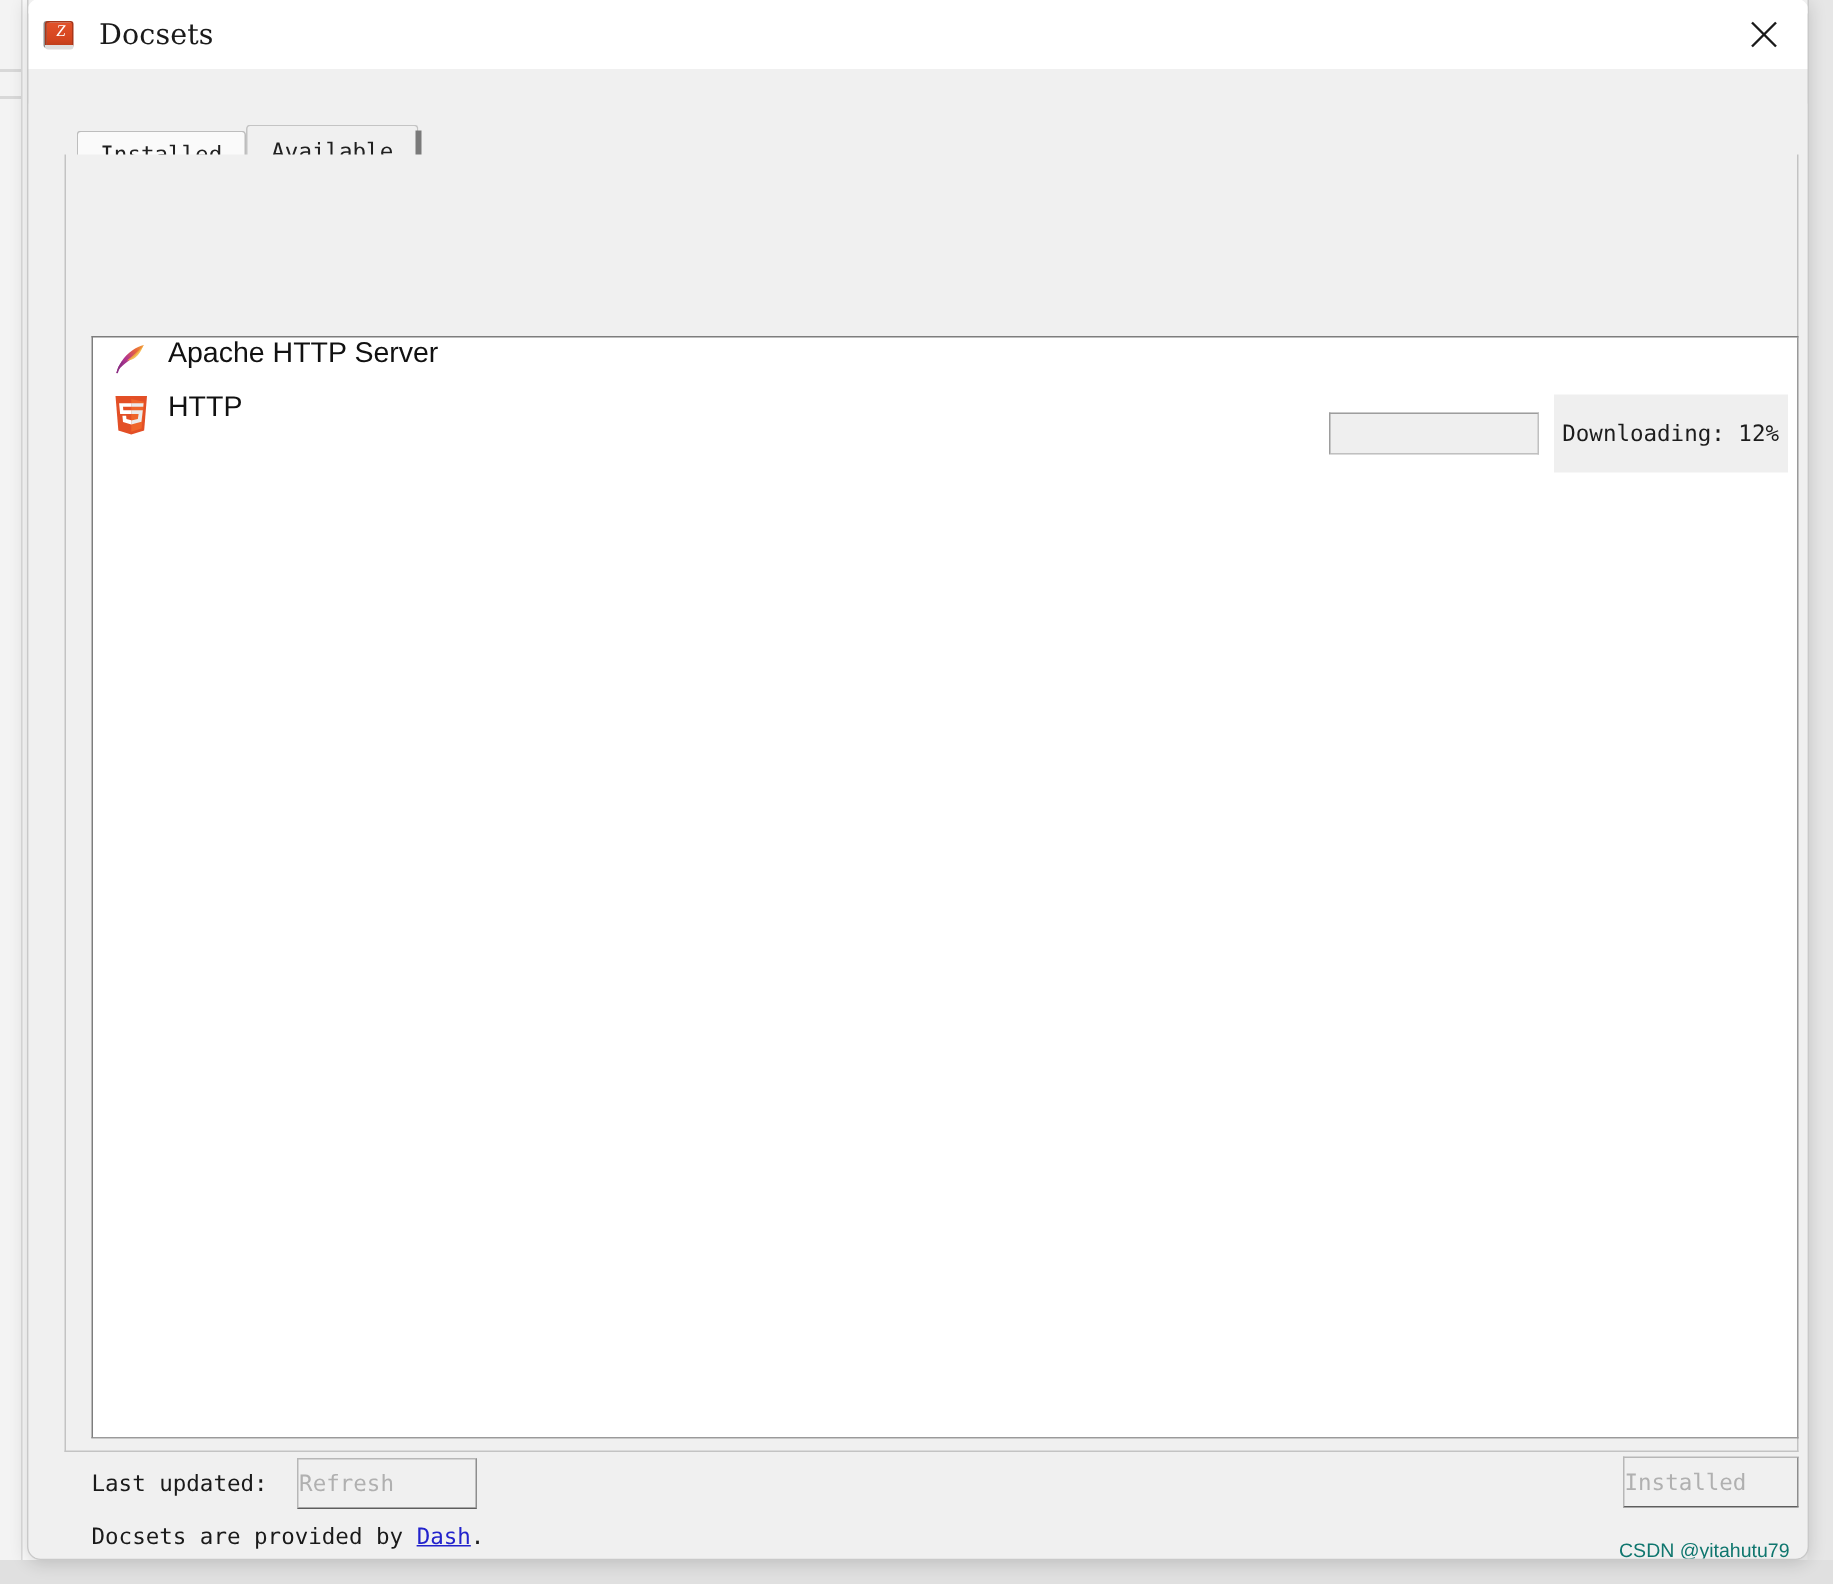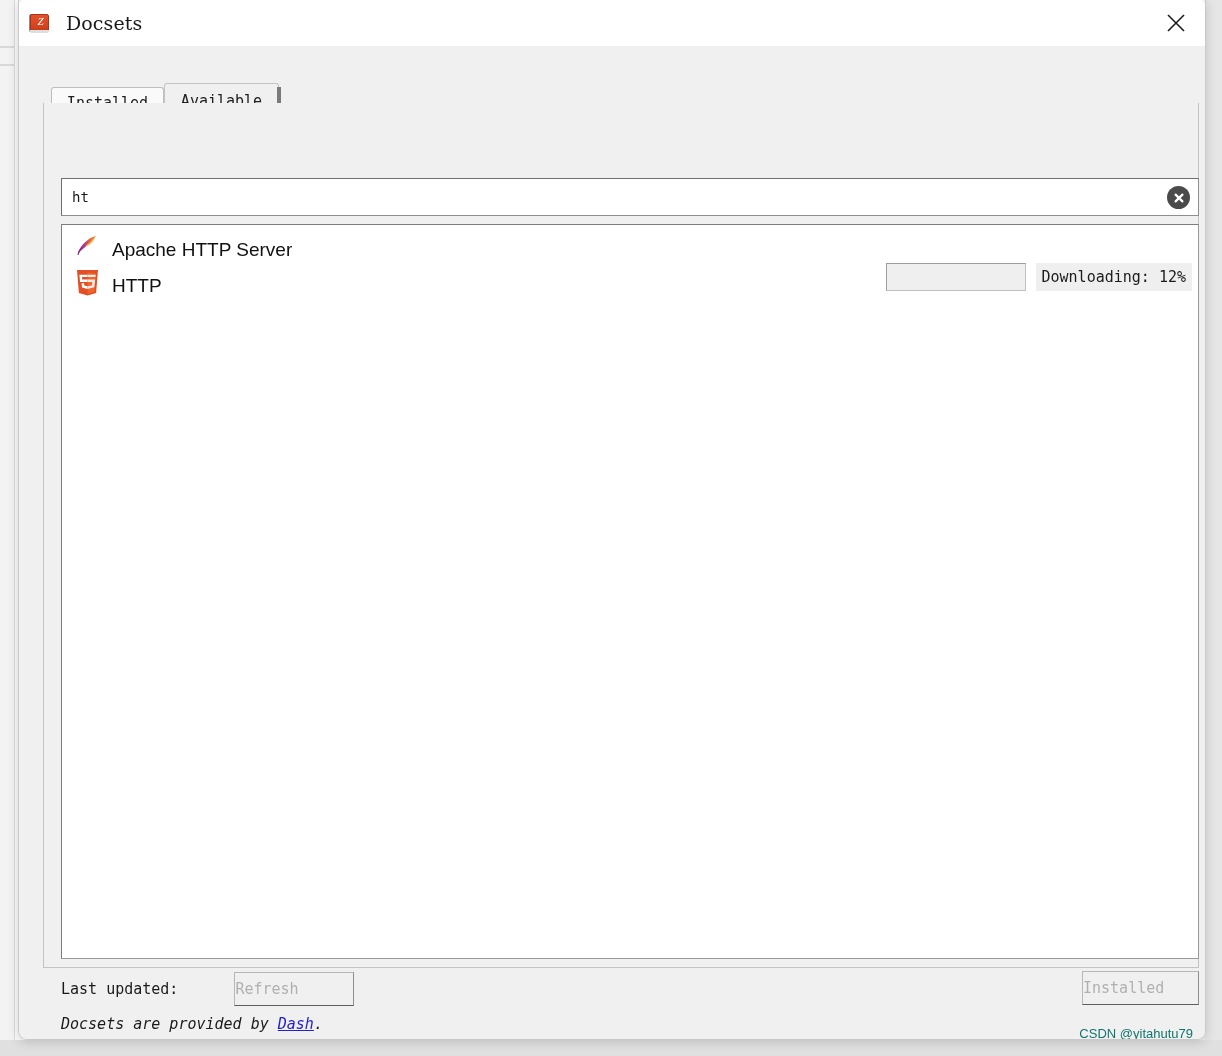--- a/index.html
+++ b/index.html
@@ -218,21 +218,21 @@
     box-sizing: border-box;
     background: #ffffff;
     border: 1px solid #9a9a9a;
     border-top-color: #7d7d7d;
     border-left-color: #7d7d7d;
     overflow: hidden;
   }
   .list-row {
     position: relative;
     height: 36px;
-    display: flex; align-items: flex-end;
+    display: flex; align-items: flex-start;
     padding-left: 10px;
     cursor: default;
   }
   .row-icon {
     width: 30px; height: 30px;
     flex: none;
     position: relative;
     margin-right: 10px;
   }
   .row-label {
@@ -250,37 +250,37 @@
     background: #efefef;
     border: 1px solid #c0c0c0;
     border-top-color: #9d9d9d;
     border-left-color: #9d9d9d;
   }
   .row-status {
     margin-left: 10px;
     background: #efefef;
     height: 28px;
     display:flex; align-items:center;
-    padding: 0 6px;
+    padding: 12px 6px;
     font-family: "DejaVu Sans Mono", monospace;
     font-size: 15px;
     color: #1c1c1c;
   }
 
   
   .feather { position:absolute; left:3px; top:3px; }
   
   .html5 { position:absolute; left:3px; top:2px; }
 
   
   .footer-row {
     position: absolute;
     left: 42px; top: 902px;
     width: 1138px; height: 36px;
-    display: flex; align-items: center; gap: 36px;
+    display: flex; align-items: center;
   }
   .last-updated {
     font-family: "DejaVu Sans Mono", monospace;
     font-size: 15px;
     color: #1a1a1a;
     margin-right: 20px;
   }
   .btn {
     box-sizing: border-box;
     font-family: "DejaVu Sans Mono", monospace;
@@ -296,21 +296,20 @@
   .btn.disabled { color: #b0b0b0; cursor: default; }
   .btn-refresh { width: 120px; height: 34px; }
   .btn-download {
     position: absolute; right: 0; top: 0;
     width: 117px; height: 34px;
   }
   .provided {
     position: absolute;
     left: 42px; top: 946px;
     font-family: "DejaVu Sans Mono", monospace;
-    font-style: italic;
     font-size: 15px;
     color: #1a1a1a;
   }
   .provided a {
     color: #2222cc;
     text-decoration: underline;
   }
 
   
   .sep {
@@ -378,31 +377,20 @@
         <span>Installed</span>
       </div>
       <div class="tab active">
         <span>Available</span>
       </div>
       <div class="tab-focus"></div>
     </div>
 
     <div class="tabpage"></div>
 
-    <div class="search-row">
-      <input class="search-input" type="text" value="ht" style="">
-      <div class="clear-btn">
-        <span>
-          <svg width="14" height="14" viewBox="0 0 14 14">
-            <line x1="3.6" y1="3.6" x2="10.4" y2="10.4" stroke="#ffffff" stroke-width="2.2" stroke-linecap="round"></line>
-            <line x1="10.4" y1="3.6" x2="3.6" y2="10.4" stroke="#ffffff" stroke-width="2.2" stroke-linecap="round"></line>
-          </svg>
-        </span>
-      </div>
-    </div>
 
     <div class="list-box">
 
       <div class="list-row">
         <div class="row-icon">
           <svg class="feather" width="24" height="24" viewBox="0 0 24 24">
             <defs>
               <linearGradient id="fg1" x1="0" y1="1" x2="1" y2="0">
                 <stop offset="0%" stop-color="#7b2d86"></stop>
                 <stop offset="45%" stop-color="#b4368e"></stop>

